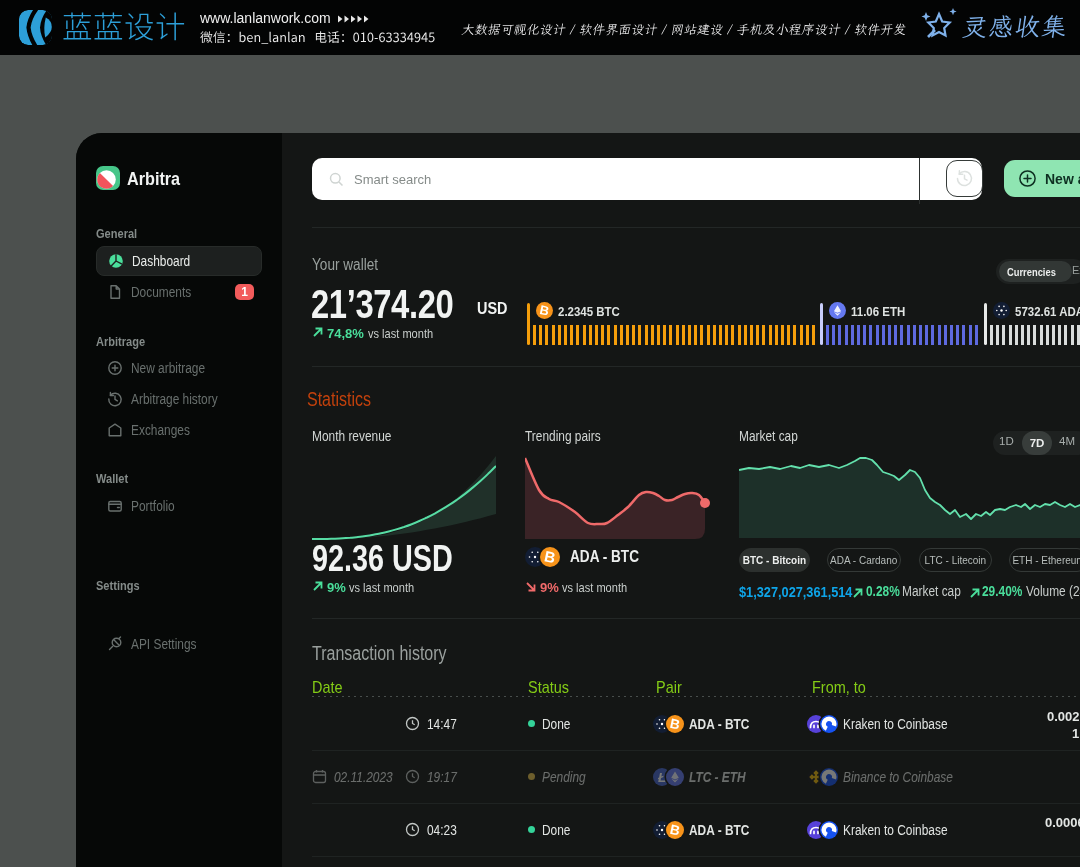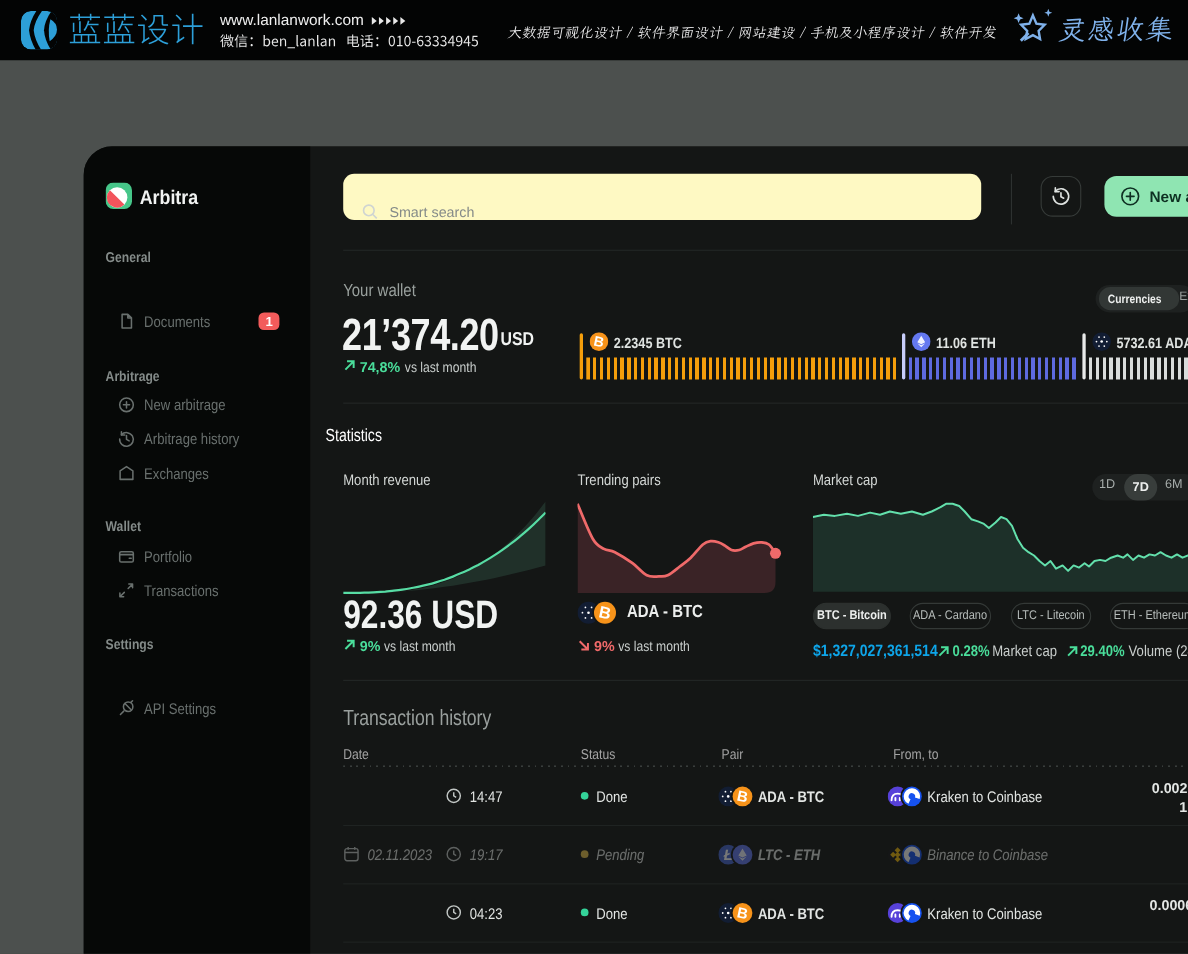--- a/index.html
+++ b/index.html
@@ -19,21 +19,21 @@
 .sitem.act{background:#1d201f;border:1px solid #272b29;border-radius:8px;color:#e9ecea}
 #main{position:absolute;left:206px;top:0;width:798px;height:734px}
 .hline{position:absolute;left:30px;right:0;height:1px;background:#232726}
 .g{color:#4ade9b}
 .r{color:#f16a6a}
 .pill{display:inline-flex;align-items:center;justify-content:center;border-radius:12px;font-size:11.5px;height:24px;color:#b6bcba;border:1px solid #343937}
 .pill.on{background:#2c302e;border-color:#2c302e;color:#eceeed;font-weight:bold}
 .tick{position:absolute;height:20px;top:22px}
 .num{font-weight:bold;color:#f1f3f2}
 .chg{position:absolute;font-size:13px;color:#c9cecc;font-weight:bold}
-.tbl-h{position:absolute;font-size:13px;color:#a3a3a3}
+.tbl-h{position:absolute;font-size:17px;color:#84cc16}
 .cell{position:absolute;display:flex;align-items:center;font-size:14px;color:#e2e5e3}
 </style></head>
 <body>
 
 <div id="hdr">
  <svg class="abs" style="left:0;top:0" width="1080" height="55">
   <defs>
    <clipPath id="lg">
           <rect x="19" y="10" width="33" height="35" rx="9"></rect>
         </clipPath>
@@ -73,20 +73,27 @@
  <div id="app">
 
 <div id="side">
  <svg class="abs" style="left:20px;top:33px" width="24" height="24" viewBox="0 0 24 24">
   <rect width="24" height="24" rx="7" fill="#46c689"></rect>
   <circle cx="10.5" cy="13.5" r="9.3" fill="#fff"></circle>
   <path d="M1.2,13.5 a9.3,9.3 0 0 0 15.9,6.5 L3.9,7 A9.3,9.3 0 0 0 1.2,13.5 Z" fill="#f2545c"></path>
  </svg>
  <div class="abs" style="left:51px;top:36px;font-size:18px;font-weight:bold;color:#f1f3f2"><span class="cn9">Arbitra</span></div>
  <div class="slbl" style="top:93px"><span class="cnd">General</span></div>
+ <div class="sitem act" style="top:113px">
+          <svg width="16" height="16" viewBox="0 0 16 16">
+            <circle cx="8" cy="8" r="6.8" fill="#4ade9b"></circle>
+            <path d="M8,8 V1.2 M8,8 L14,11.2 M8,8 L3.2,13" stroke="#1d201f" stroke-width="1.4"></path>
+          </svg>
+          <span class="cnd">Dashboard</span>
+        </div>
  <div class="sitem" style="top:144px">
           <svg width="16" height="16" viewBox="0 0 16 16" fill="none" stroke="#69706e" stroke-width="1.4" stroke-linecap="round" stroke-linejoin="round">
             <path d="M4,1.8 h5.2 L12.5,5 V14.2 H4 Z M9.2,1.8 V5 H12.5"></path>
           </svg>
           <span class="cnd">Documents</span>
    <span style="margin-left:auto;margin-right:8px;background:#f25b5b;color:#fff;font-size:12px;font-weight:bold;border-radius:5px;padding:1px 6px">1</span>
         </div>
  <div class="slbl" style="top:201px"><span class="cnd">Arbitrage</span></div>
  <div class="sitem" style="top:220px">
           <svg width="16" height="16" viewBox="0 0 16 16" fill="none" stroke="#69706e" stroke-width="1.4" stroke-linecap="round" stroke-linejoin="round">
@@ -109,38 +116,32 @@
           <span class="cnd">Exchanges</span>
         </div>
  <div class="slbl" style="top:338px"><span class="cnd">Wallet</span></div>
  <div class="sitem" style="top:358px">
           <svg width="16" height="16" viewBox="0 0 16 16" fill="none" stroke="#69706e" stroke-width="1.4" stroke-linecap="round" stroke-linejoin="round">
             <rect x="1.8" y="3.5" width="12.4" height="9.5" rx="1.5"></rect>
             <path d="M1.8,6.2 H14.2 M10.5,9.5 h1.8"></path>
           </svg>
           <span class="cnd">Portfolio</span>
         </div>
- <div class="sitem" style="top:389px">
-          <svg width="16" height="16" viewBox="0 0 16 16" fill="none" stroke="#69706e" stroke-width="1.4" stroke-linecap="round" stroke-linejoin="round">
-            <path d="M2,13.5 L6,9.5 M2,13.5 v-3.4 M2,13.5 h3.4 M9.5,6 L13.5,2 M13.5,2 v3.4 M13.5,2 h-3.4"></path>
-          </svg>
-          <span class="cnd">Transactions</span>
-        </div>
  <div class="slbl" style="top:445px"><span class="cnd">Settings</span></div>
  <div class="sitem" style="top:496px">
           <svg width="16" height="16" viewBox="0 0 16 16" fill="none" stroke="#69706e" stroke-width="1.4" stroke-linecap="round" stroke-linejoin="round">
             <circle cx="9.5" cy="6.5" r="4.3"></circle>
             <path d="M2.5,13.5 L5.5,10.5 M6.8,3.8 l5.4,5.4 M12,2.5 l1.5,-1.5"></path>
           </svg>
           <span class="cnd">API Settings</span>
         </div>
 </div>
   <div id="main">
 
-<div class="abs" style="left:30px;top:25px;width:580px;height:42px;background:#fef9c3;border-radius:10px;display:flex;align-items:flex-end">
+<div class="abs" style="left:30px;top:25px;width:670px;height:42px;background:#ffffff;border-radius:10px;display:flex;align-items:center">
   <svg style="margin:0 10px 0 17px" width="15" height="15" viewBox="0 0 15 15" fill="none" stroke="#cfd4d2" stroke-width="1.5">
             <circle cx="6.3" cy="6.3" r="4.8"></circle>
             <path d="M10,10 L13.5,13.5"></path>
           </svg>
   <span style="font-size:13px;color:#858b89">Smart search</span>
 </div>
 <div class="abs" style="left:637px;top:25px;width:1px;height:46px;background:#2d3130"></div>
 <div class="abs" style="left:664px;top:27px;width:37px;height:37px;border:1px solid #363b39;border-radius:11px">
   <svg style="position:absolute;left:8px;top:8px" width="19" height="19" viewBox="0 0 19 19" fill="none" stroke="#dde1df" stroke-width="1.5" stroke-linecap="round">
             <path d="M4.2,5 A7,7 0 1 1 2.5,9.5"></path>
@@ -151,21 +152,21 @@
 <div class="abs" style="left:722px;top:27px;width:170px;height:37px;background:#8fe5b2;border-radius:11px;display:flex;align-items:center">
   <svg style="margin:0 8px 0 14px" width="19" height="19" viewBox="0 0 19 19" fill="none" stroke="#0e3022" stroke-width="1.5" stroke-linecap="round">
             <circle cx="9.5" cy="9.5" r="7.6"></circle>
             <path d="M9.5,6 v7 M6,9.5 h7"></path>
           </svg>
   <span style="font-size:14px;font-weight:bold;color:#0e3022">New arbitrage</span>
 </div>
 <div class="hline" style="top:94px"></div>
 
 <div class="abs" style="left:30px;top:123px;font-size:16px;color:#99a09d"><span class="cnd">Your wallet</span></div>
-<div class="abs num" style="left:29px;top:148px;font-size:41px;white-space:nowrap"><span class="cn8" style="letter-spacing:-0.5px">21’374.20 </span><span class="abs" style="font-size:17px;left:144px;top:18px"><span class="cnd">USD</span></span></div>
+<div class="abs num" style="left:29px;top:148px;font-size:41px;white-space:nowrap"><span class="cn8" style="letter-spacing:-0.5px">21’374.20 </span><span class="abs" style="font-size:17px;left:166px;top:18px"><span class="cnd">USD</span></span></div>
 <div class="chg" style="left:30px;top:193px"><svg width="12" height="11" viewBox="0 0 12 11" style="margin-right:3px">
             <path d="M2,9 L9,2 M3.5,1.5 H9.5 V7.5" stroke="#4ade9b" stroke-width="1.8" fill="none"></path>
           </svg><span class="g">74,8%</span>&nbsp;<span style="font-weight:normal;color:#c9cecc" class="cnd">vs last month</span></div>
 
 <div class="abs" style="left:714px;top:126px;width:90px;height:25px;background:#1e2120;border-radius:13px"></div>
 <div class="abs" style="left:717px;top:128px;height:21px;padding:0 8px;background:#323735;border-radius:11px;display:flex;align-items:center;font-size:11px;font-weight:bold;color:#eceeed">
           <span class="cnd">Currencies</span>
         </div>
 <div class="abs" style="left:790px;top:131px;font-size:11px;color:#9aa09e">Exchanges</div>
 
@@ -195,21 +196,21 @@
             <circle cx="3.8" cy="8.5" r="0.8" fill="#fff"></circle>
             <circle cx="10.9" cy="12.6" r="0.8" fill="#fff"></circle>
             <circle cx="6.1" cy="12.6" r="0.8" fill="#fff"></circle>
             <circle cx="10.9" cy="4.4" r="0.8" fill="#fff"></circle>
             <circle cx="6.1" cy="4.4" r="0.8" fill="#fff"></circle>
           </svg>
   <div class="abs" style="left:733px;top:1px;font-size:13.5px;font-weight:bold;color:#dfe3e1;white-space:nowrap"><span class="cnd">5732.61 ADA</span></div>
 </div>
 <div class="hline" style="top:233px"></div>
 
-<div class="abs" style="left:14px;top:255px;font-size:16px;color:#ffffff"><span class="cn8">Statistics</span></div>
+<div class="abs" style="left:25px;top:255px;font-size:20px;color:#c2410c"><span class="cn8">Statistics</span></div>
 <div class="abs" style="left:30px;top:295px;font-size:14px;color:#d3d7d5"><span class="cnd">Month revenue</span></div>
 <div class="abs" style="left:243px;top:295px;font-size:14px;color:#d3d7d5"><span class="cnd">Trending pairs</span></div>
 <div class="abs" style="left:457px;top:295px;font-size:14px;color:#d3d7d5"><span class="cnd">Market cap</span></div>
 
 <svg class="abs" style="left:30px;top:317px" width="184" height="92">
   <path d="M0.0,90.0 C1.3,90.0 5.1,90.0 7.7,90.0 C10.2,90.0 12.8,90.0 15.3,89.9 C17.9,89.9 20.4,89.9 23.0,89.8 C25.6,89.7 28.1,89.6 30.7,89.5 C33.2,89.4 35.8,89.3 38.3,89.1 C40.9,88.9 43.4,88.7 46.0,88.5 C48.6,88.2 51.1,88.0 53.7,87.6 C56.2,87.3 58.8,86.9 61.3,86.5 C63.9,86.1 66.4,85.6 69.0,85.1 C71.6,84.6 74.1,84.0 76.7,83.4 C79.2,82.7 81.8,82.0 84.3,81.3 C86.9,80.5 89.4,79.7 92.0,78.7 C94.6,77.8 97.1,76.9 99.7,75.8 C102.2,74.7 104.8,73.6 107.3,72.4 C109.9,71.2 112.4,69.9 115.0,68.5 C117.6,67.1 120.1,65.6 122.7,64.1 C125.2,62.5 127.8,60.9 130.3,59.1 C132.9,57.3 135.4,55.5 138.0,53.5 C140.6,51.6 143.1,49.5 145.7,47.3 C148.2,45.2 150.8,42.9 153.3,40.5 C155.9,38.1 158.4,35.6 161.0,33.0 C163.6,30.3 166.1,27.6 168.7,24.7 C171.2,21.9 173.8,18.9 176.3,15.8 C178.9,12.6 182.7,7.6 184.0,6.0 L184,64.0 L176.3,66.1 L168.7,68.2 L161.0,70.1 L153.3,71.9 L145.7,73.7 L138.0,75.4 L130.3,77.0 L122.7,78.4 L115.0,79.8 L107.3,81.2 L99.7,82.4 L92.0,83.5 L84.3,84.5 L76.7,85.5 L69.0,86.3 L61.3,87.1 L53.7,87.8 L46.0,88.4 L38.3,88.9 L30.7,89.3 L23.0,89.6 L15.3,89.8 L7.7,90.0 L0.0,90.0 Z" fill="#22352d" opacity=".85"></path>
   <path d="M0.0,89.0 C1.3,89.0 5.1,89.0 7.7,89.0 C10.2,89.0 12.8,88.9 15.3,88.9 C17.9,88.8 20.4,88.8 23.0,88.7 C25.6,88.6 28.1,88.5 30.7,88.3 C33.2,88.2 35.8,88.0 38.3,87.8 C40.9,87.5 43.4,87.3 46.0,87.0 C48.6,86.7 51.1,86.4 53.7,86.0 C56.2,85.7 58.8,85.3 61.3,84.8 C63.9,84.3 66.4,83.9 69.0,83.3 C71.6,82.8 74.1,82.2 76.7,81.5 C79.2,80.9 81.8,80.2 84.3,79.4 C86.9,78.6 89.4,77.8 92.0,77.0 C94.6,76.1 97.1,75.2 99.7,74.2 C102.2,73.2 104.8,72.1 107.3,71.0 C109.9,69.9 112.4,68.7 115.0,67.5 C117.6,66.2 120.1,64.9 122.7,63.6 C125.2,62.2 127.8,60.7 130.3,59.2 C132.9,57.7 135.4,56.1 138.0,54.4 C140.6,52.8 143.1,51.0 145.7,49.2 C148.2,47.4 150.8,45.5 153.3,43.6 C155.9,41.6 158.4,39.5 161.0,37.4 C163.6,35.3 166.1,33.1 168.7,30.8 C171.2,28.5 173.8,26.1 176.3,23.6 C178.9,21.2 182.7,17.3 184.0,16.0 " fill="none" stroke="#57dca4" stroke-width="2"></path>
 </svg>
 <div class="abs num" style="left:30px;top:405px;font-size:36px;white-space:nowrap"><span class="cn8">92.36 USD</span></div>
 <div class="chg" style="left:30px;top:447px"><svg width="12" height="11" viewBox="0 0 12 11" style="margin-right:3px">
@@ -235,21 +236,21 @@
           <text x="25" y="17.2" text-anchor="middle" font-size="15.0" font-weight="bold" fill="#fff" font-family="Liberation Sans" transform="rotate(12 25 12)">B</text>
         </svg>
 <div class="abs" style="left:288px;top:415px;font-size:16px;font-weight:bold;color:#eceeed;white-space:nowrap"><span class="cnd">ADA - BTC</span></div>
 <div class="chg" style="left:243px;top:447px"><svg width="12" height="11" viewBox="0 0 12 11" style="margin-right:3px">
             <path d="M2,2 L9,9 M3.5,9.5 H9.5 V3.5" stroke="#f16a6a" stroke-width="1.8" fill="none"></path>
           </svg><span class="r">9%</span>&nbsp;<span style="font-weight:normal;color:#c9cecc" class="cnd">vs last month</span></div>
 
 <div class="abs" style="left:711px;top:298px;width:96px;height:24px;background:#1e2120;border-radius:12px"></div>
 <div class="abs" style="left:717px;top:302px;font-size:11.5px;color:#a7adab">1D</div>
 <div class="abs" style="left:740px;top:298px;width:30px;height:24px;background:#383d3b;border-radius:12px;display:flex;align-items:center;justify-content:center;font-size:11.5px;font-weight:bold;color:#eceeed">7D</div>
-<div class="abs" style="left:777px;top:302px;font-size:11.5px;color:#a7adab">6M</div>
+<div class="abs" style="left:777px;top:302px;font-size:11.5px;color:#a7adab">4M</div>
 
 <svg class="abs" style="left:457px;top:317px" width="351" height="92">
   <path d="M0.0,20.0 L10.0,18.0 L20.0,19.0 L31.0,17.0 L41.0,19.0 L52.0,16.0 L61.0,18.0 L70.0,15.0 L80.0,17.0 L90.0,15.0 L100.0,18.0 L108.0,15.0 L116.0,11.0 L121.0,8.0 L127.0,8.0 L133.0,10.0 L138.0,15.0 L144.0,22.0 L150.0,24.0 L155.0,26.0 L160.0,30.0 L166.0,25.0 L171.0,20.0 L176.0,22.0 L181.0,28.0 L186.0,40.0 L191.0,48.0 L196.0,52.0 L201.0,55.0 L206.0,60.0 L211.0,64.0 L216.0,60.0 L221.0,67.0 L227.0,64.0 L232.0,69.0 L237.0,64.0 L242.0,66.0 L247.0,62.0 L251.0,65.0 L256.0,60.0 L261.0,59.0 L266.0,60.0 L271.0,57.0 L277.0,55.0 L282.0,57.0 L286.0,54.0 L291.0,59.0 L296.0,55.0 L301.0,57.0 L306.0,54.0 L311.0,55.0 L316.0,52.0 L321.0,55.0 L326.0,57.0 L331.0,54.0 L336.0,57.0 L341.0,55.0 L346.0,57.0 L351.0,52.0 L351,88 L0,88 Z" fill="#1e332b" opacity=".9"></path>
   <path d="M0.0,20.0 L10.0,18.0 L20.0,19.0 L31.0,17.0 L41.0,19.0 L52.0,16.0 L61.0,18.0 L70.0,15.0 L80.0,17.0 L90.0,15.0 L100.0,18.0 L108.0,15.0 L116.0,11.0 L121.0,8.0 L127.0,8.0 L133.0,10.0 L138.0,15.0 L144.0,22.0 L150.0,24.0 L155.0,26.0 L160.0,30.0 L166.0,25.0 L171.0,20.0 L176.0,22.0 L181.0,28.0 L186.0,40.0 L191.0,48.0 L196.0,52.0 L201.0,55.0 L206.0,60.0 L211.0,64.0 L216.0,60.0 L221.0,67.0 L227.0,64.0 L232.0,69.0 L237.0,64.0 L242.0,66.0 L247.0,62.0 L251.0,65.0 L256.0,60.0 L261.0,59.0 L266.0,60.0 L271.0,57.0 L277.0,55.0 L282.0,57.0 L286.0,54.0 L291.0,59.0 L296.0,55.0 L301.0,57.0 L306.0,54.0 L311.0,55.0 L316.0,52.0 L321.0,55.0 L326.0,57.0 L331.0,54.0 L336.0,57.0 L341.0,55.0 L346.0,57.0 L351.0,52.0" fill="none" stroke="#63e0ac" stroke-width="1.8" stroke-linejoin="round"></path>
 </svg>
 <div class="abs" style="left:457px;top:415px;display:flex;white-space:nowrap">
   <span class="pill on" style="width:71px">
             <span class="cndc">BTC - Bitcoin</span>
           </span>
           <span class="pill" style="width:74px;margin-left:17px">

